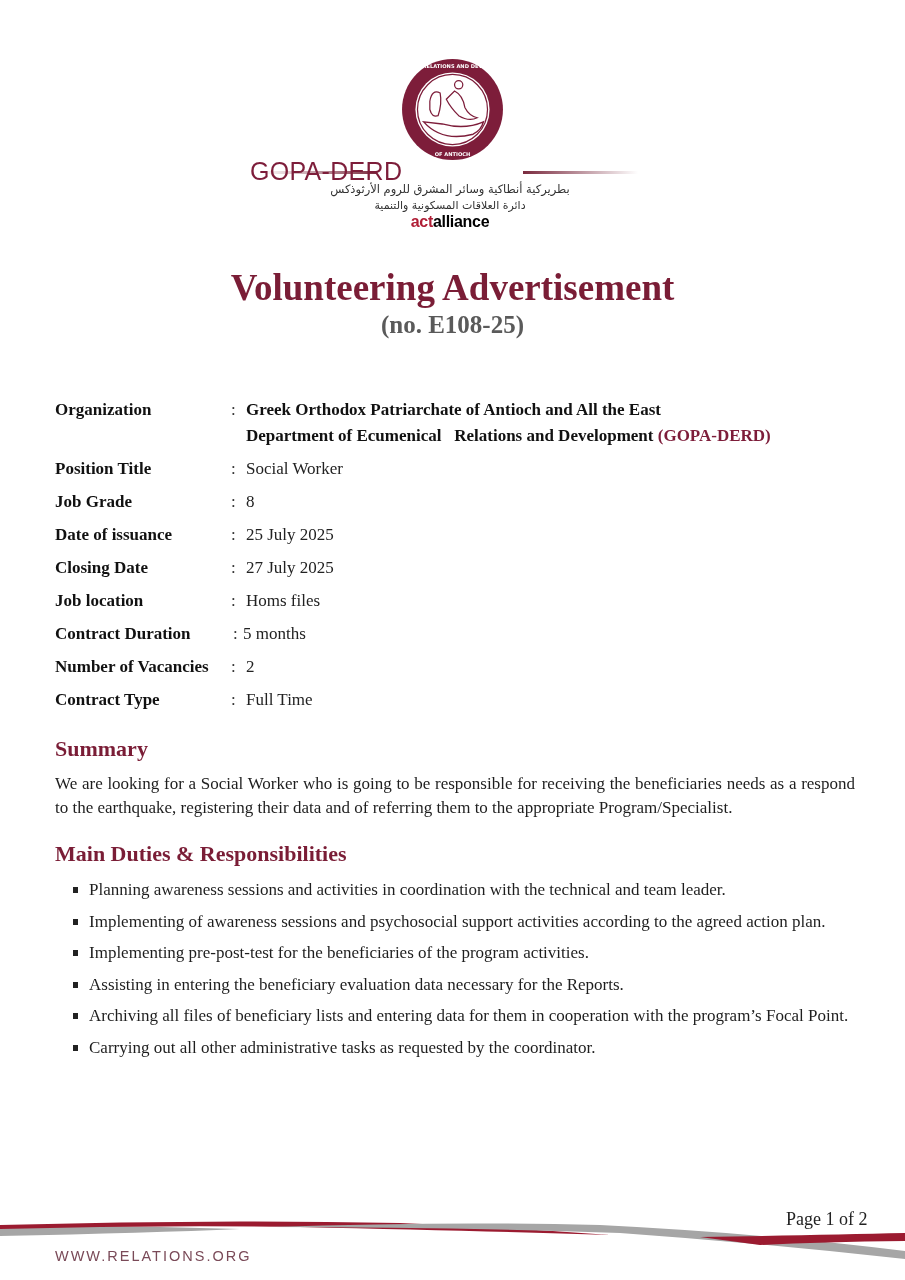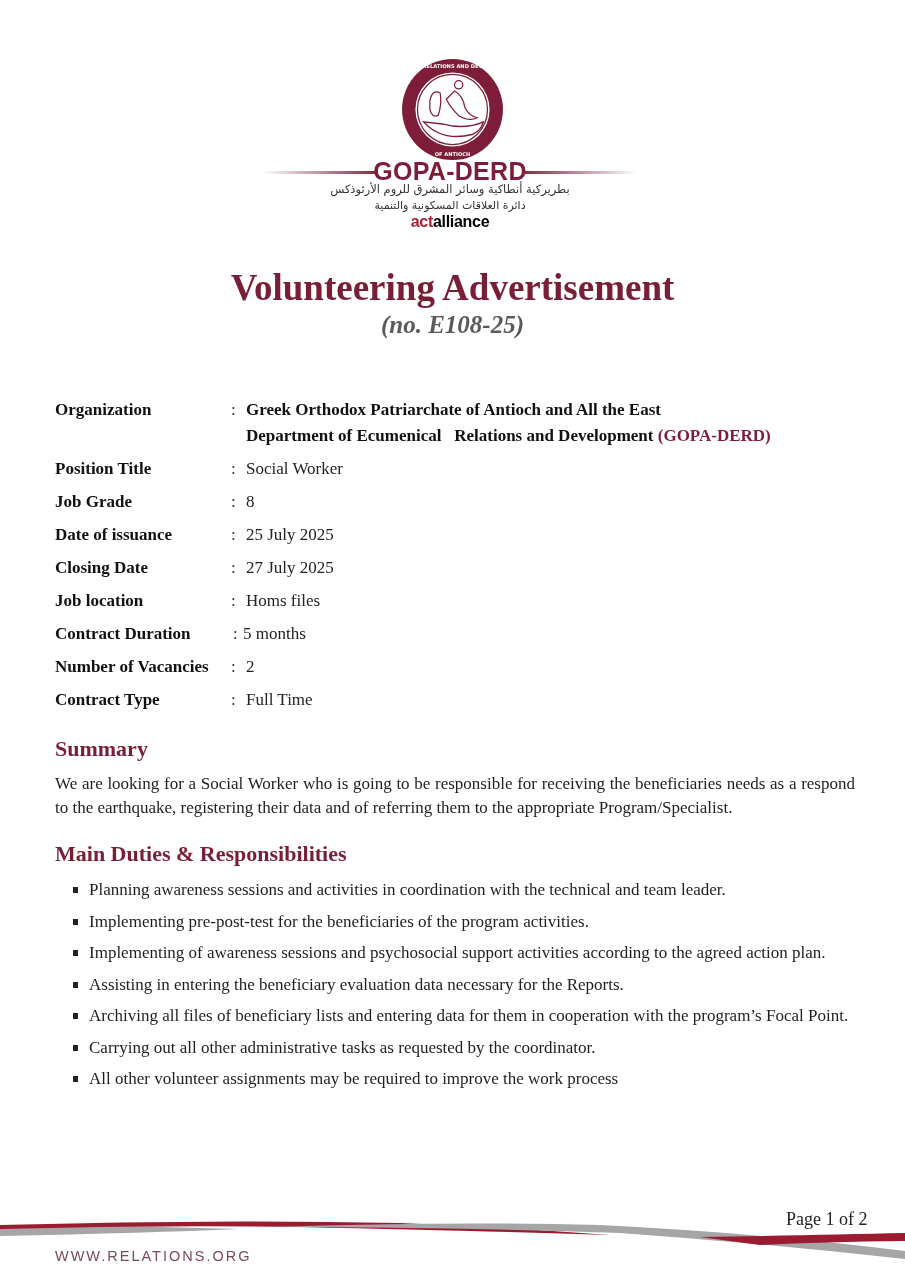--- a/index.html
+++ b/index.html
@@ -3,36 +3,36 @@
 <meta charset="utf-8">
 <style>
   html, body { margin: 0; padding: 0; background: #ffffff; }
   body { width: 905px; height: 1280px; position: relative; overflow: hidden; font-family: "Liberation Serif", serif; color: #1a1a1a; }
   .seal { position: absolute; left: 401px; top: 58px; width: 103px; height: 103px; }
   .brand-row { position: absolute; top: 157px; left: 250px; width: 400px; height: 30px; }
   .brand-line-left { position: absolute; left: 12px; top: 14px; width: 115px; height: 3px;
     background: linear-gradient(to right, rgba(128,128,128,0), #7a2a3e); }
   .brand-line-right { position: absolute; right: 12px; top: 14px; width: 115px; height: 3px;
     background: linear-gradient(to left, rgba(128,128,128,0), #7a2a3e); }
-  .brand-name { position: absolute; left: 0; width: 400px; top: 0; text-align: center;
-    font-family: "Liberation Sans", sans-serif; font-weight: bold; font-size: 25px; color: #7d1d3a; letter-spacing: 0.3px; }
+  .brand-name { position: absolute; left: 0; width: 400px; top: 0; text-align: left;
+    font-family: "Liberation Sans", sans-serif; font-weight: normal; font-size: 25px; color: #7d1d3a; letter-spacing: 0.3px; }
   .arabic-1 { position: absolute; top: 182px; left: 250px; width: 400px; text-align: center;
     font-family: "DejaVu Sans", sans-serif; font-size: 11.5px; color: #333; direction: rtl; }
   .arabic-2 { position: absolute; top: 199px; left: 250px; width: 400px; text-align: center;
     font-family: "DejaVu Sans", sans-serif; font-size: 11px; color: #333; direction: rtl; }
   .act { position: absolute; top: 213px; left: 250px; width: 400px; text-align: center;
     font-family: "Liberation Sans", sans-serif; font-weight: bold; font-size: 16px; letter-spacing: -0.3px; }
   .act .act-a { color: #b01e36; }
   .act .act-b { color: #000000; }
 
   
   .title { position: absolute; top: 266px; left: 0; width: 905px; text-align: center;
     font-weight: bold; font-size: 37px; color: #7a1d36; }
   .subtitle { position: absolute; top: 311px; left: 0; width: 905px; text-align: center;
-    font-weight: bold; font-size: 25px; color: #5a5a5a; font-style: italic; }
+    font-weight: bold; font-size: 25px; color: #5a5a5a; }
 
   
   .fields { position: absolute; top: 400px; left: 55px; width: 820px; }
   .field { position: relative; height: 33px; font-size: 17px; }
   .field .label { position: absolute; left: 0; top: 0; font-weight: bold; color: #111; }
   .field .colon { position: absolute; left: 176px; top: 0; color: #333; }
   .field .value { position: absolute; left: 191px; top: 0; color: #222; }
   .field.org { height: 59px; }
   .field.org .value { font-weight: bold; color: #111; line-height: 26px; top: -3px; }
   .field.org .accent { color: #7d1d3a; }
@@ -130,26 +130,25 @@
     <span class="value">Full Time</span>
   </div>
 </div>
 
 <div class="section-h summary-h">Summary</div>
 <div class="summary-p">We are looking for a Social Worker who is going to be responsible for receiving the beneficiaries needs as a respond to the earthquake, registering their data and of referring them to the appropriate Program/Specialist.</div>
 
 <div class="section-h duties-h">Main Duties &amp; Responsibilities</div>
 <ul class="duties">
   <li><span class="bullet"></span><span>Planning awareness sessions and activities in coordination with the technical and team leader.</span></li>
+  <li><span class="bullet"></span><span>Implementing of awareness sessions and psychosocial support activities according to the agreed action plan.</span></li>
   <li><span class="bullet"></span><span>Implementing pre-post-test for the beneficiaries of the program activities.</span></li>
-  <li><span class="bullet"></span><span>Implementing of awareness sessions and psychosocial support activities according to the agreed action plan.</span></li>
   <li><span class="bullet"></span><span>Assisting in entering the beneficiary evaluation data necessary for the Reports.</span></li>
   <li><span class="bullet"></span><span>Archiving all files of beneficiary lists and entering data for them in cooperation with the program’s Focal Point.</span></li>
   <li><span class="bullet"></span><span>Carrying out all other administrative tasks as requested by the coordinator.</span></li>
-  <li><span class="bullet"></span><span>All other volunteer assignments may be required to improve the work process</span></li>
 </ul>
 
 <div class="page-num">Page 1 of 2</div>
 <svg class="footer-svg" viewBox="0 0 905 50" preserveAspectRatio="none">
   <path d="M0 12 Q120 10 240 14 Q150 18 0 21 Z" fill="#a6a6a6"></path>
   <path d="M0 10 Q200 4 400 8 Q500 12 610 20 Q480 16 300 12 Q150 10 0 14 Z" fill="#9b1b30"></path>
   <path d="M270 12 Q450 6 600 10 Q760 18 905 36 L905 44 Q760 28 620 18 Q450 12 270 12 Z" fill="#a6a6a6"></path>
   <path d="M700 22 Q820 20 905 18 L905 26 Q820 27 760 30 Z" fill="#9b1b30"></path>
 </svg>
 <div class="website">WWW.RELATIONS.ORG</div>

